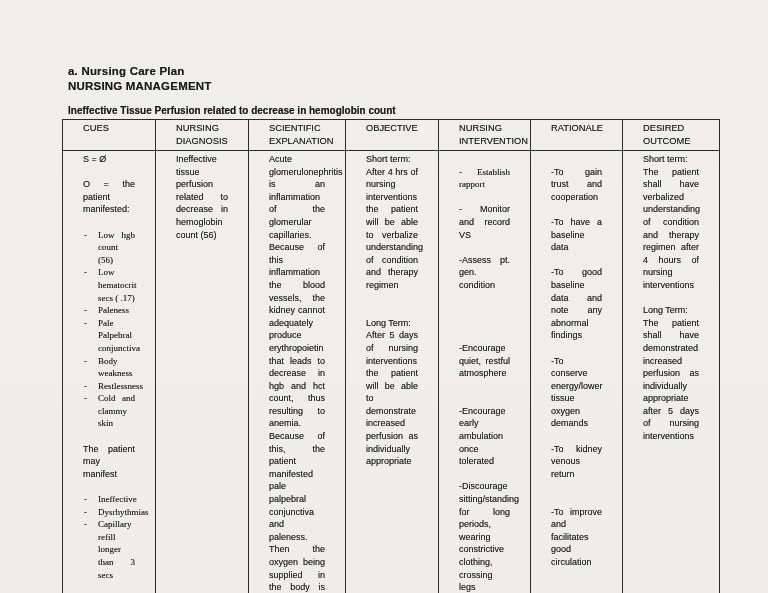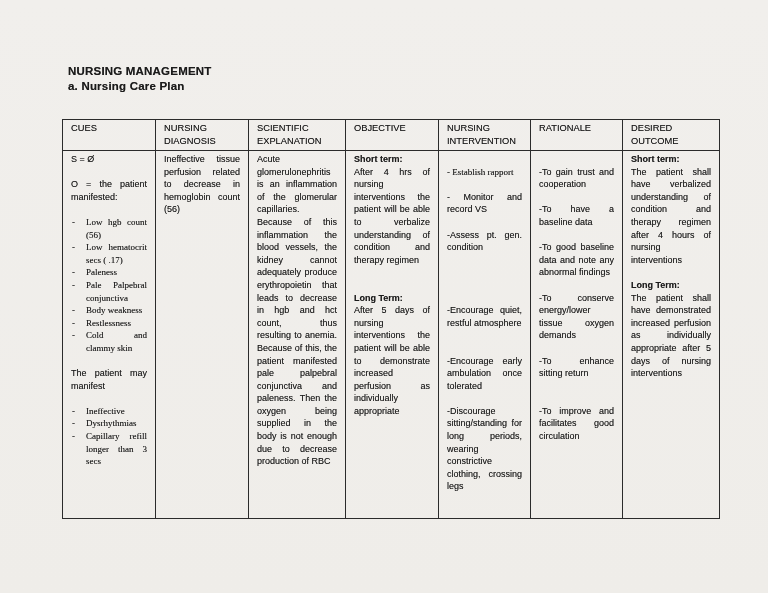--- a/index.html
+++ b/index.html
@@ -24,50 +24,51 @@
   }
   table.careplan{
     position:absolute;left:62px;top:119px;
     width:657px;table-layout:fixed;
     border-collapse:collapse;
     font-size:9px;line-height:12.6px;
   }
   .careplan th,.careplan td{
     border:1px solid #2b2b2b;
     vertical-align:top;
-    padding:2px 8px;
+    padding:2px 20px;
     text-align:left;
     font-weight:normal;
   }
   .careplan th{
     height:26px;
     font-size:9.3px;line-height:13px;
     text-shadow:0 0 .3px rgba(0,0,0,.5);
   }
   .careplan td{height:363px;}
   .para{margin:0;text-align:justify;text-shadow:0 0 .3px rgba(0,0,0,.45);}
-  .para.bold{font-weight:bold;}
+  .para.bold{font-weight:normal;}
   .bullets{margin:0;}
   .bullet{
     position:relative;margin:0;padding-left:15px;
     text-align:justify;text-shadow:0 0 .3px rgba(0,0,0,.45);font-family:Liberation Serif, serif;
   }
   .bullet::before{content:"-";position:absolute;left:1px;top:0;}
   .spacer{width:100%;}
 </style>
 </head>
 <body style="color: rgb(27, 27, 27);">
 
 <div class="page">
 
   <div class="doc-title">
+    <div>a. Nursing Care Plan</div>
     <div>NURSING MANAGEMENT</div>
-    <div>a. Nursing Care Plan</div>
   </div>
 
+  <div class="table-caption">Ineffective Tissue Perfusion related to decrease in hemoglobin count</div>
 
   <table class="careplan">
     <colgroup>
       <col style="width:93px">
         <col style="width:93px">
         <col style="width:97px">
       <col style="width:93px">
         <col style="width:92px">
         <col style="width:92px">
       <col style="width:97px">
@@ -124,21 +125,21 @@
             <p class="para" style="margin-bottom: 25.2px;">-Encourage quiet, restful atmosphere</p>
             <p class="para" style="margin-bottom: 12.6px;">-Encourage early ambulation once tolerated</p>
             <p class="para">-Discourage sitting/standing for long periods, wearing constrictive clothing, crossing legs</p>
           </td>
         <td>
             <div class="spacer" style="height: 12.6px;"></div>
             <p class="para" style="margin-bottom: 12.6px;">-To gain trust and cooperation</p>
             <p class="para" style="margin-bottom: 12.6px;">-To have a baseline data</p>
             <p class="para" style="margin-bottom: 12.6px;">-To good baseline data and note any abnormal findings</p>
             <p class="para" style="margin-bottom: 12.6px;">-To conserve energy/lower tissue oxygen demands</p>
-            <p class="para" style="margin-bottom: 25.2px;">-To enhance sitting return</p>
+            <p class="para" style="margin-bottom: 25.2px;">-To kidney venous return</p>
             <p class="para">-To improve and facilitates good circulation</p>
           </td>
         <td>
             <p class="para bold">Short term:</p>
             <p class="para" style="margin-bottom: 12.6px;">The patient shall have verbalized understanding of condition and therapy regimen after 4 hours of nursing interventions</p>
             <p class="para bold">Long Term:</p>
             <p class="para">The patient shall have demonstrated increased perfusion as individually appropriate after 5 days of nursing interventions</p>
           </td>
       </tr>
     </tbody>

